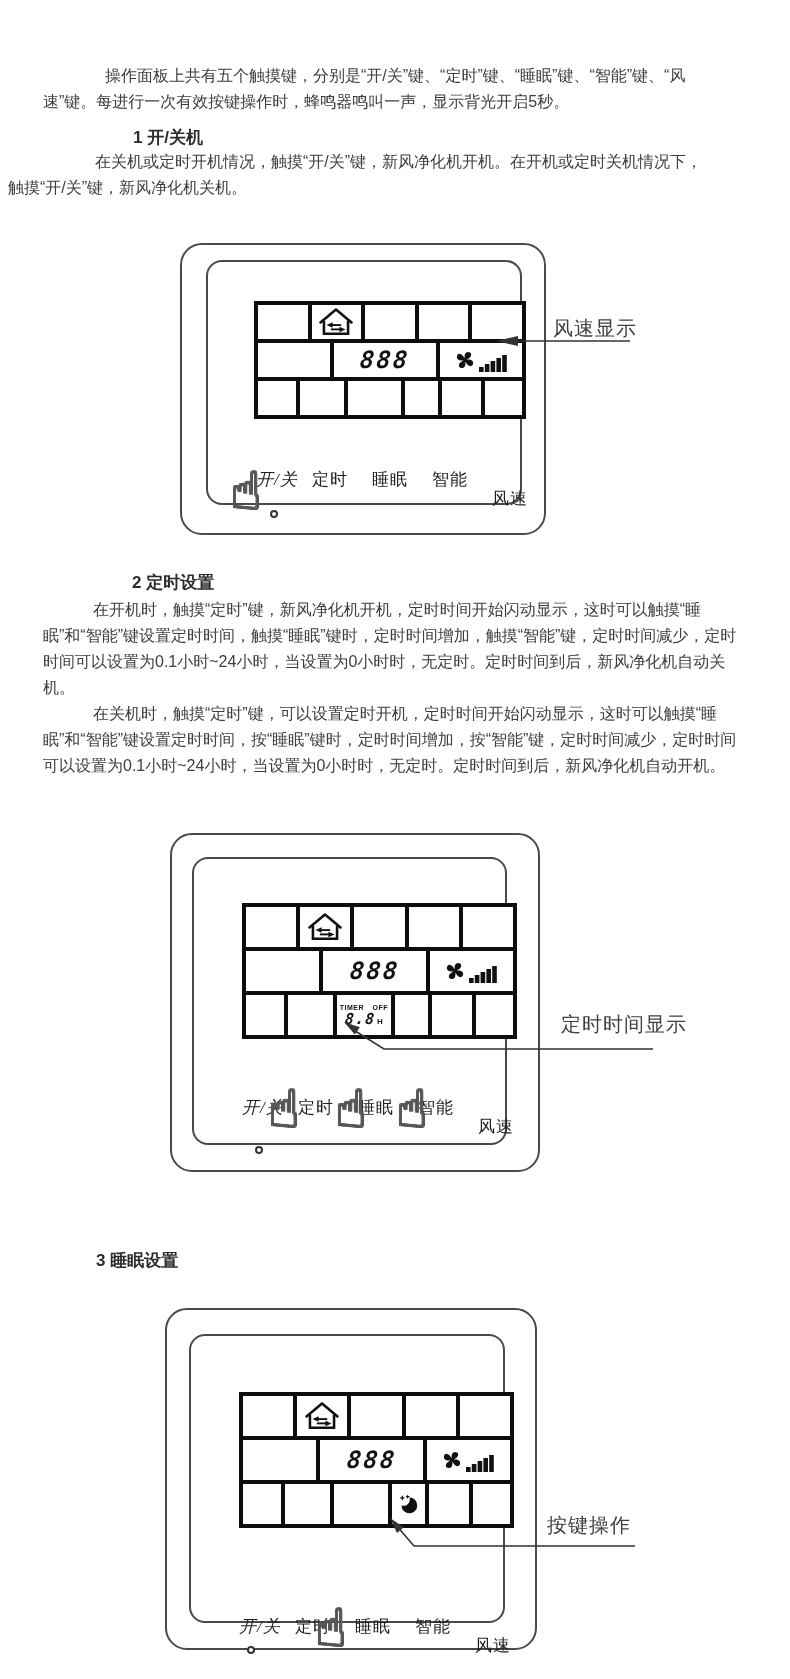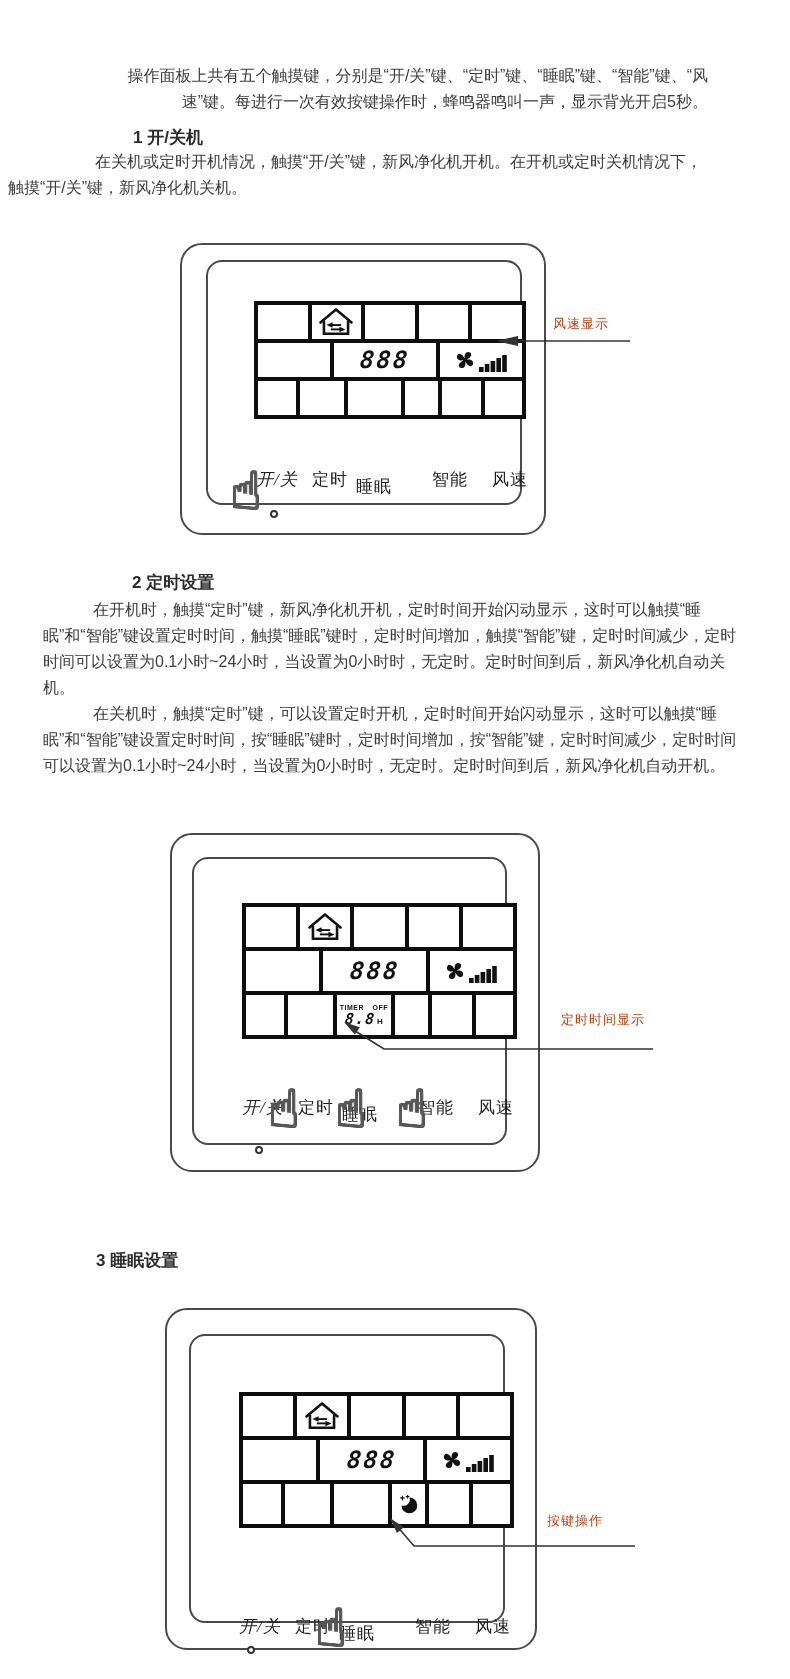--- a/index.html
+++ b/index.html
@@ -9,21 +9,21 @@
     font-family:"Liberation Sans", sans-serif; color:#3d3d3d; overflow:hidden;
   }
   
   .title-pill {
     position:absolute; left:32px; top:23px; width:292px; height:38px;
     background:#e3e3e3; border-radius:20px;
     display:flex; align-items:center; padding-left:76px;
   }
   .title-pill .title-text { font-size:23px; color:#2b2b2b; letter-spacing:2px; }
   .body-par { position:absolute; font-size:16px; line-height:26px; color:#3d3d3d; text-align:left; }
-  .intro   { left:36px;  top:63px;   width:672px; text-indent:62px;text-align:right; }
+  .intro   { left:43px;  top:63px;   width:672px; text-indent:62px; }
   .s1p     { left:8px;   top:149px;  width:700px; text-indent:87px; }
   .s2p1    { left:43px;  top:597px;  width:706px; text-indent:50px; }
   .s2p2    { left:43px;  top:701px;  width:706px; text-indent:50px; }
   .s3p     { left:6px;   top:1246px; width:740px; text-indent:51px; }
   .sec-heading { position:absolute; font-size:17px; font-weight:700; color:#2b2b2b; }
   .h-1 { left:133px; top:126px; }
   .h-2 { left:132px; top:571px; }
   .h-3 { left:96px;  top:1222px;margin-top:27px; }
 
   
@@ -60,43 +60,43 @@
   .timer-main { display:flex; align-items:flex-end; justify-content:center; gap:2px; }
   .timer-main .seg { font-size:15px; letter-spacing:1px; }
   .timer-unit { font-size:8px; font-weight:700; color:#111; line-height:10px; }
 
   .keys { position:absolute; left:0; width:100%; height:20px; }
   .panel-1 .keys { top:206px; }
   .panel-2 .keys { top:237px; }
   .panel-3 .keys { top:279px; }
   .key { position:absolute; font-family:"Liberation Serif", serif; font-size:17px; color:#1f1f1f;
          letter-spacing:1px; white-space:nowrap; }
-  .key.k1 { left:48px;font-style:italic; } .key.k2 { left:104px; } .key.k3 { left:148px;margin-top:7px; }
-  .key.k4 { left:224px; } .key.k5 { left:284px; }
+  .key.k1 { left:48px;font-style:italic; } .key.k2 { left:104px; } .key.k3 { left:164px; }
+  .key.k4 { left:224px; } .key.k5 { left:284px;margin-top:19px; }
 
   .hand {
     position:absolute; z-index:6; font-family:"DejaVu Sans", sans-serif;
     font-size:52px; line-height:1; color:#ffffff;
     text-shadow:-1px -1px 0 #555, 1px -1px 0 #555, -1px 1px 0 #555, 1px 1px 0 #555;
     -webkit-text-stroke:1.2px #555;
   }
   .panel-1 .hand.h1 { left:48px;  top:220px; }
   .panel-2 .hand.h1 { left:96px;  top:248px; }
   .panel-2 .hand.h2 { left:163px; top:248px; }
   .panel-2 .hand.h3 { left:224px; top:248px; }
   .panel-3 .hand.h1 { left:148px; top:292px; }
 
   .led { position:absolute; width:8px; height:8px; border:2px solid #333; border-radius:50%; background:#fff; }
   .panel-1 .led { left:62px; top:248px; }
   .panel-2 .led { left:61px; top:287px; }
   .panel-3 .led { left:56px; top:310px; }
 
   
-  .anno-label { position:absolute; font-family:"Liberation Serif", serif; font-size:13px;
-                color:#c2410c; letter-spacing:1px; white-space:nowrap; z-index:7; }
+  .anno-label { position:absolute; font-family:"Liberation Serif", serif; font-size:20px;
+                color:#404040; letter-spacing:1px; white-space:nowrap; z-index:7; }
   .anno-1 { left:553px; top:315px; }
   .anno-2 { left:549px; top:1011px;margin-left:12px; }
   .anno-3 { left:547px; top:1512px; }
   .anno-svg { position:absolute; z-index:7; }
   .svg-a1 { left:492px; top:332px; }
   .svg-a2 { left:338px; top:1018px; }
   .svg-a3 { left:384px; top:1514px; }
 </style>
 </head>
 <body>

